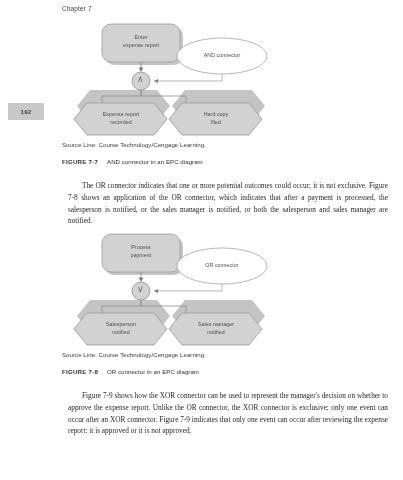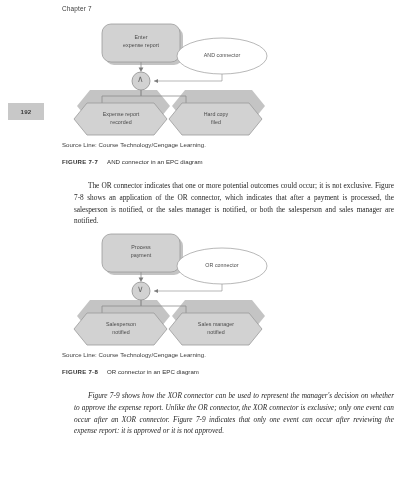--- a/index.html
+++ b/index.html
@@ -118,31 +118,31 @@
     letter-spacing: .25px;
   }
   .fig-caption i {
     font-style: normal;
     margin-left: 9px;
   }
 
   
   .body-par {
     position: absolute;
-    left: 74px;
+    left: 68px;
     width: 320px;
     font-family: "Liberation Serif", serif;
     font-size: 7.3px;
     line-height: 1.62;
     text-align: justify;
     text-indent: 14px;
     color: #1f1f1f;
   }
   #par-1 { top: 180px; }
-  #par-2 { top: 390px; font-style: italic; }
+  #par-2 { top: 390px; }
 </style>
 </head>
 <body>
 
 <div class="page">
 
   <div class="chapter-head">Chapter 7</div>
 
   <div class="page-tab">
     <span>192</span>

